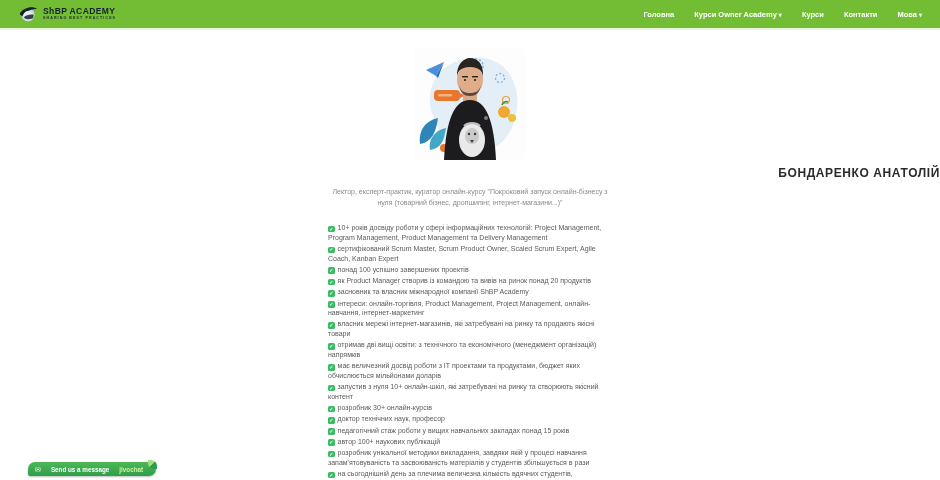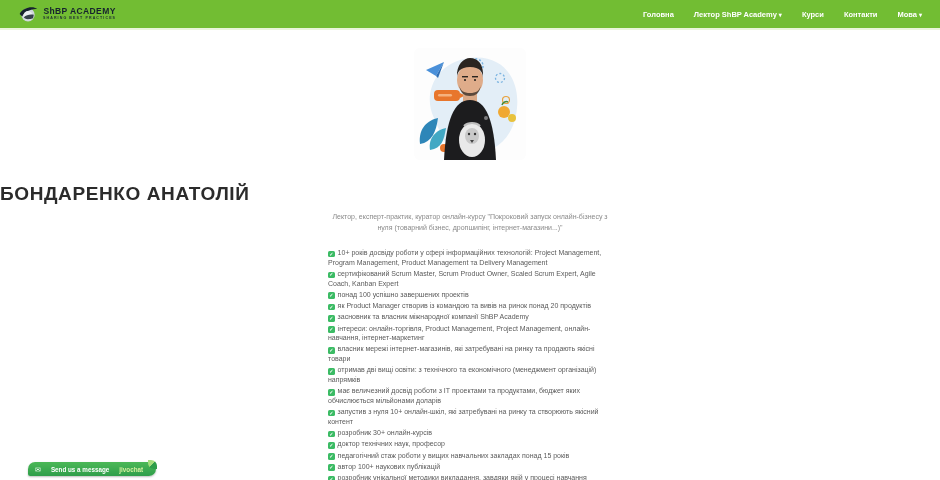--- a/index.html
+++ b/index.html
@@ -4,36 +4,36 @@
 <style>
   * { margin:0; padding:0; box-sizing:border-box; }
   html,body { width:940px; height:480px; overflow:hidden; background:#fff;
     font-family:"Liberation Sans", sans-serif; }
 
   
   .header { height:30px; background:#72bd33; display:flex; align-items:center;
     justify-content:space-between; padding:0 18px; border-bottom:2px solid #e9f5da; }
   .logo { display:flex; align-items:center; gap:5px; cursor:pointer; }
   .logo-icon { width:20px; height:20px; display:block; }
-  .logo-text-block { display:flex; flex-direction:column; line-height:1;align-items:center; }
+  .logo-text-block { display:flex; flex-direction:column; line-height:1; }
   .logo-title { font-size:8.5px; font-weight:bold; color:#16222e; letter-spacing:.4px; }
   .logo-tagline { font-size:3.6px; font-weight:bold; color:#1d2a35; letter-spacing:1.1px; margin-top:1.5px; }
   .nav { display:flex; gap:20px; }
   .nav-item { font-size:7.5px; font-weight:bold; color:#ffffff; cursor:pointer;
     display:flex; align-items:center; gap:2px; white-space:nowrap; }
   .caret { font-size:6px; color:#fff; }
 
   
   .main { width:940px; background:#fff; }
   .photo-wrap { width:112px; height:112px; margin:18px auto 0 auto; border-radius:6px;
     overflow:hidden; background:#fdfdfd; }
   .photo-wrap svg { display:block; }
 
-  .profile-name { text-align:left; font-size:19px; font-weight:bold; color:#2b2b2b;
-    letter-spacing:.6px; margin-top:23px; }
+  .profile-name { text-align:right; font-size:12px; font-weight:bold; color:#2b2b2b;
+    letter-spacing:.6px; margin-top:6px; }
   .profile-subtitle { width:286px; margin:7px auto 0 auto; text-align:center;
     font-size:7px; line-height:1.5; color:#8a8a8a; }
 
   .achievements { width:284px; margin:15px auto 0 auto; }
   .achievement { font-size:7px; line-height:1.38; color:#5a5a5a; margin-bottom:1.6px; }
   .check { display:inline-flex; align-items:center; justify-content:center;
     width:6.6px; height:6.6px; background:#3bbb64; border-radius:1.6px; color:#fff;
     font-size:5px; font-weight:bold; vertical-align:-0.5px; margin-right:3px; }
 
   
@@ -65,21 +65,21 @@
     </div>
   </div>
   <div class="nav">
 
       <div class="nav-item">
         <span>Головна</span>
 
       </div>
 
       <div class="nav-item">
-        <span>Лектор ShBP Academy</span>
+        <span>Курси Owner Academy</span>
         <span class="caret">▾</span>
       </div>
 
       <div class="nav-item">
         <span>Курси</span>
 
       </div>
 
       <div class="nav-item">
         <span>Контакти</span>

